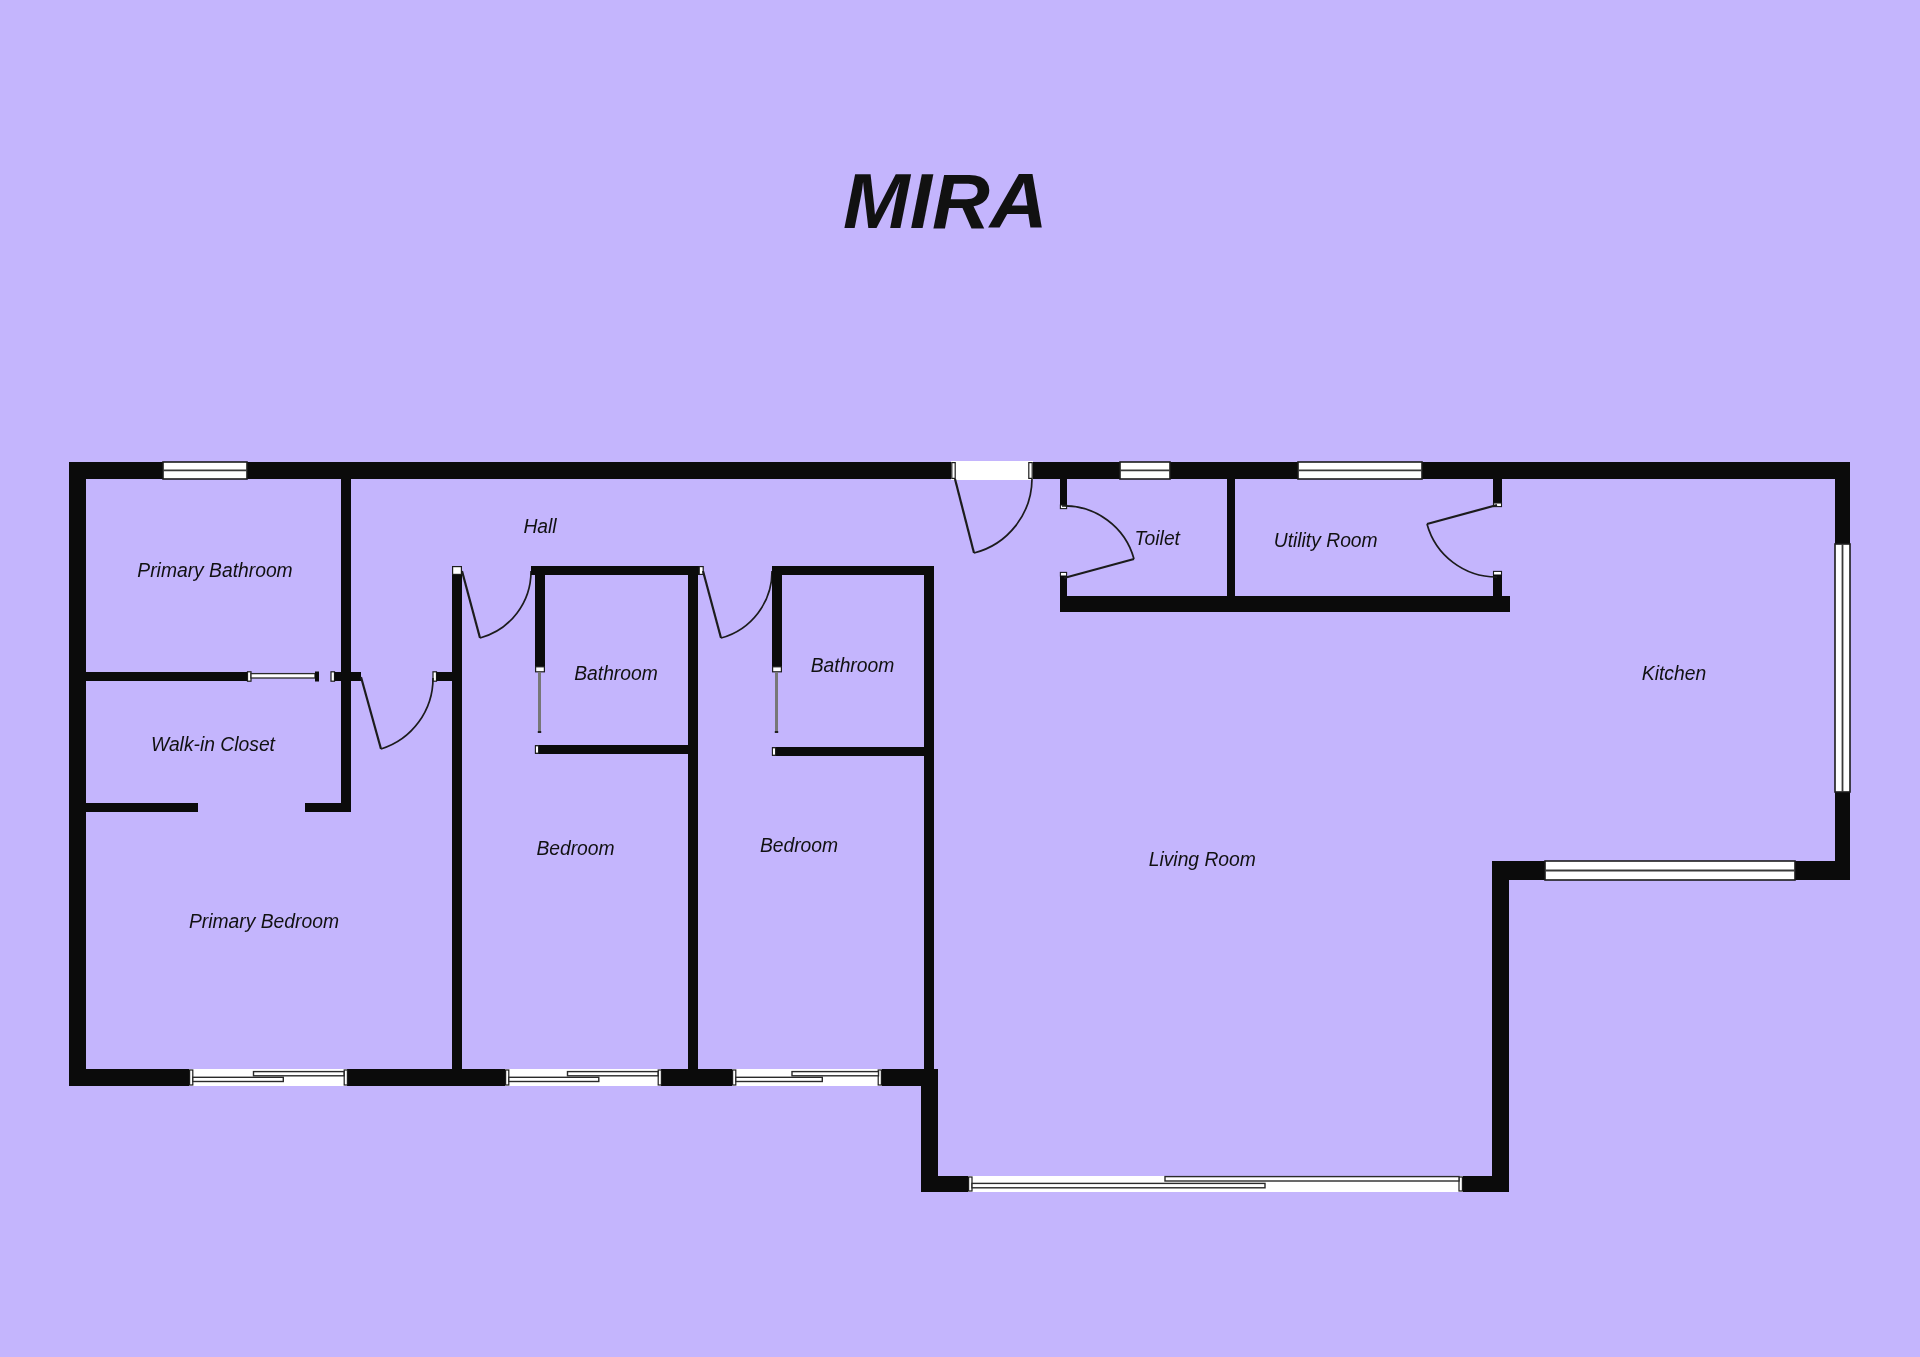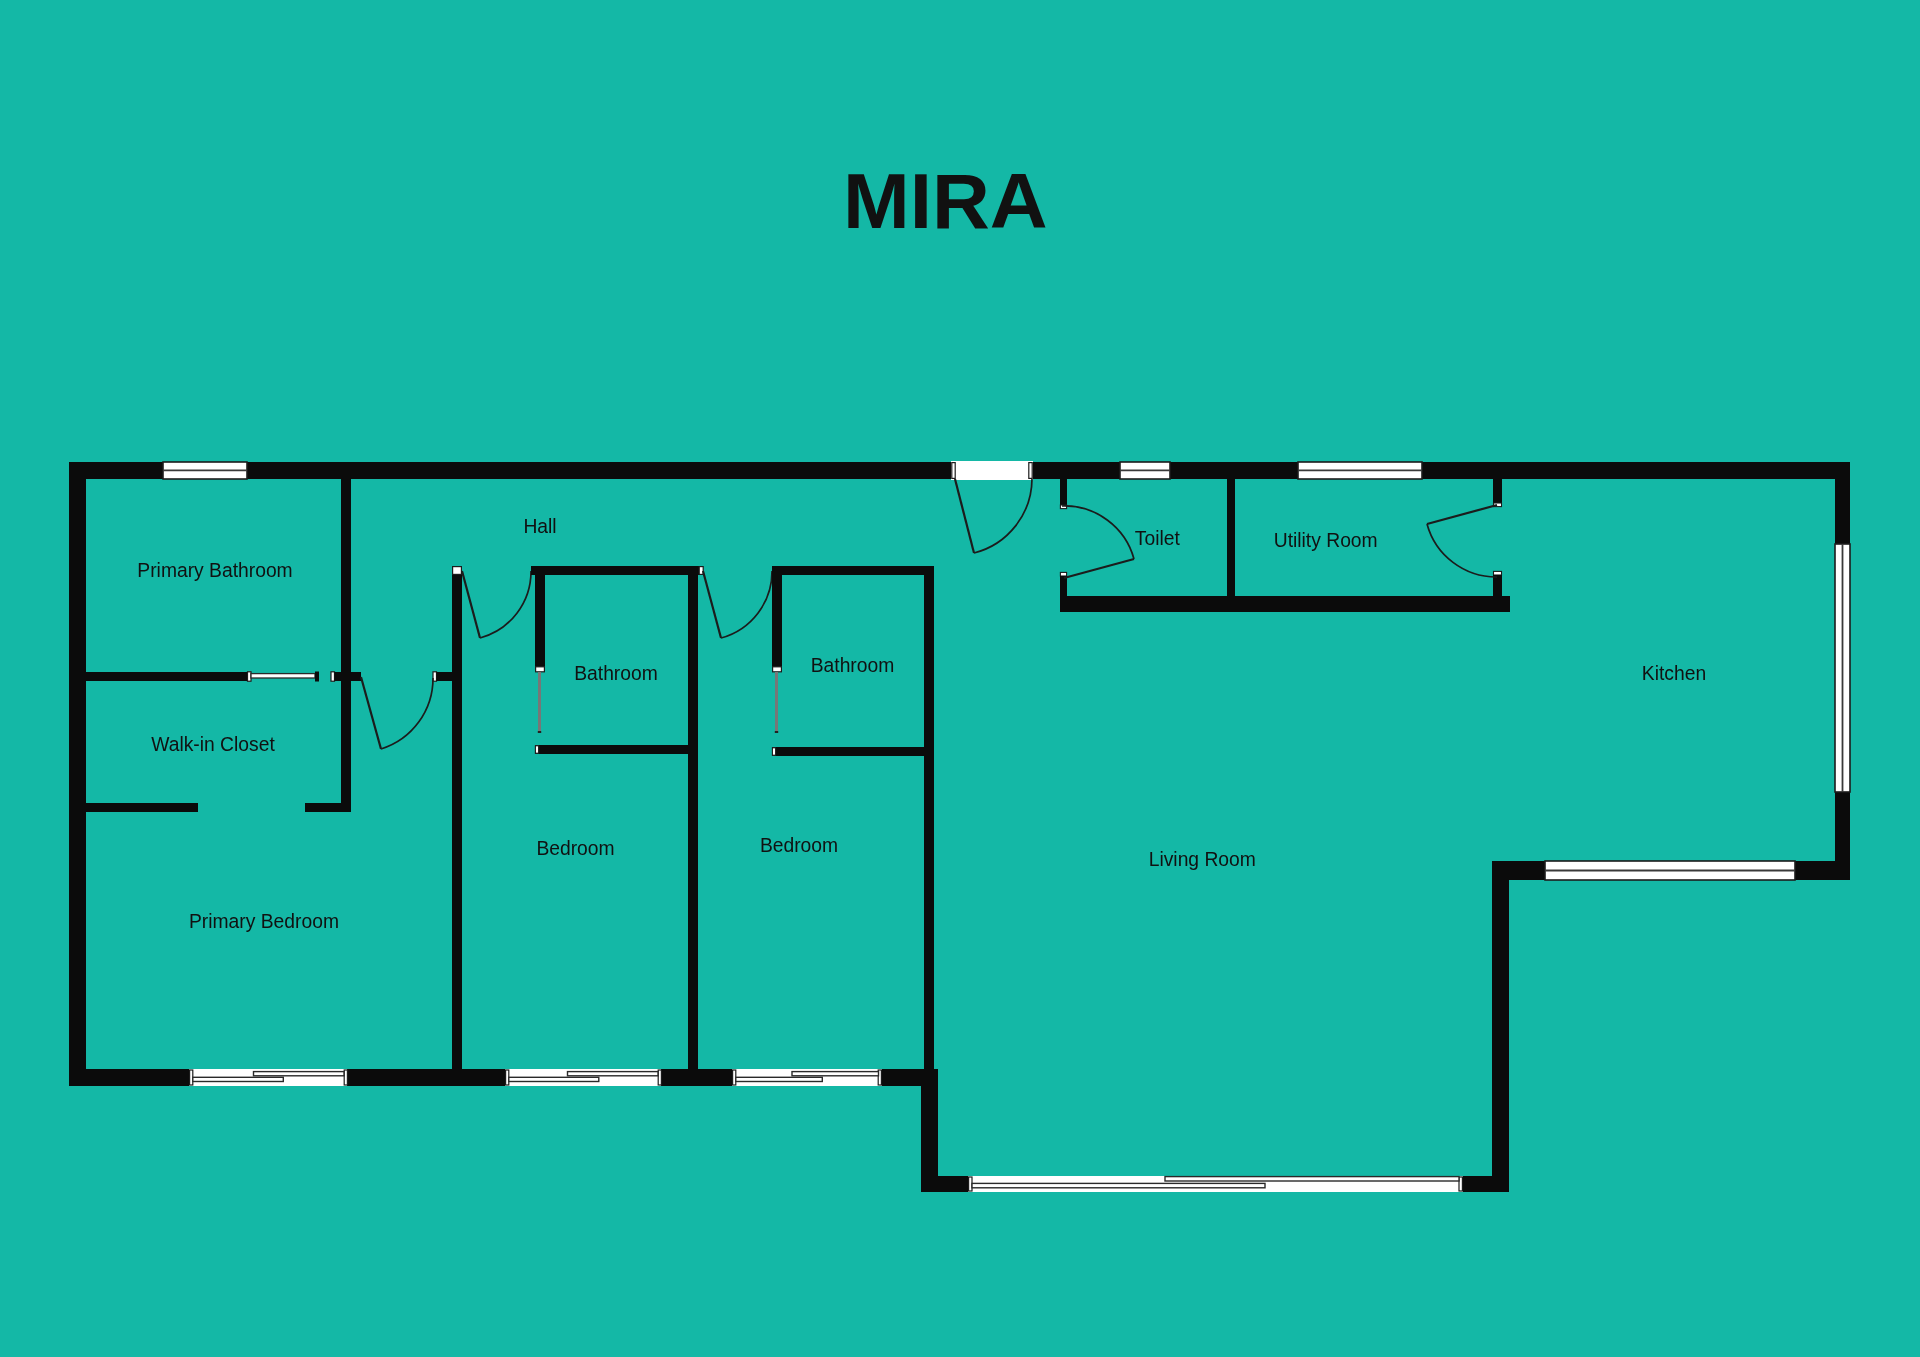--- a/index.html
+++ b/index.html
@@ -1,16 +1,16 @@
 <!DOCTYPE html>
 <html><head>
 <meta charset="utf-8">
 <style>
   html,body{margin:0;padding:0;background:#ffffff;}
-  .page{position:relative;width:1920px;height:1357px;background:#14b8a6;overflow:hidden;}
+  .page{position:relative;width:1920px;height:1357px;background:#c4b5fd;overflow:hidden;font-style:italic;}
   svg{position:absolute;left:0;top:0;}
   text{font-family:"Liberation Sans", sans-serif;fill:#111111;}
 </style>
 </head>
 <body>
 <div class="page">
 <svg width="1920" height="1357" viewBox="0 0 1920 1357">
 
 <text x="0" y="0" font-size="77" font-weight="bold" text-anchor="middle" fill="#0a0a0a" transform="translate(945.3,228) scale(1.04,1)">MIRA</text>
 

